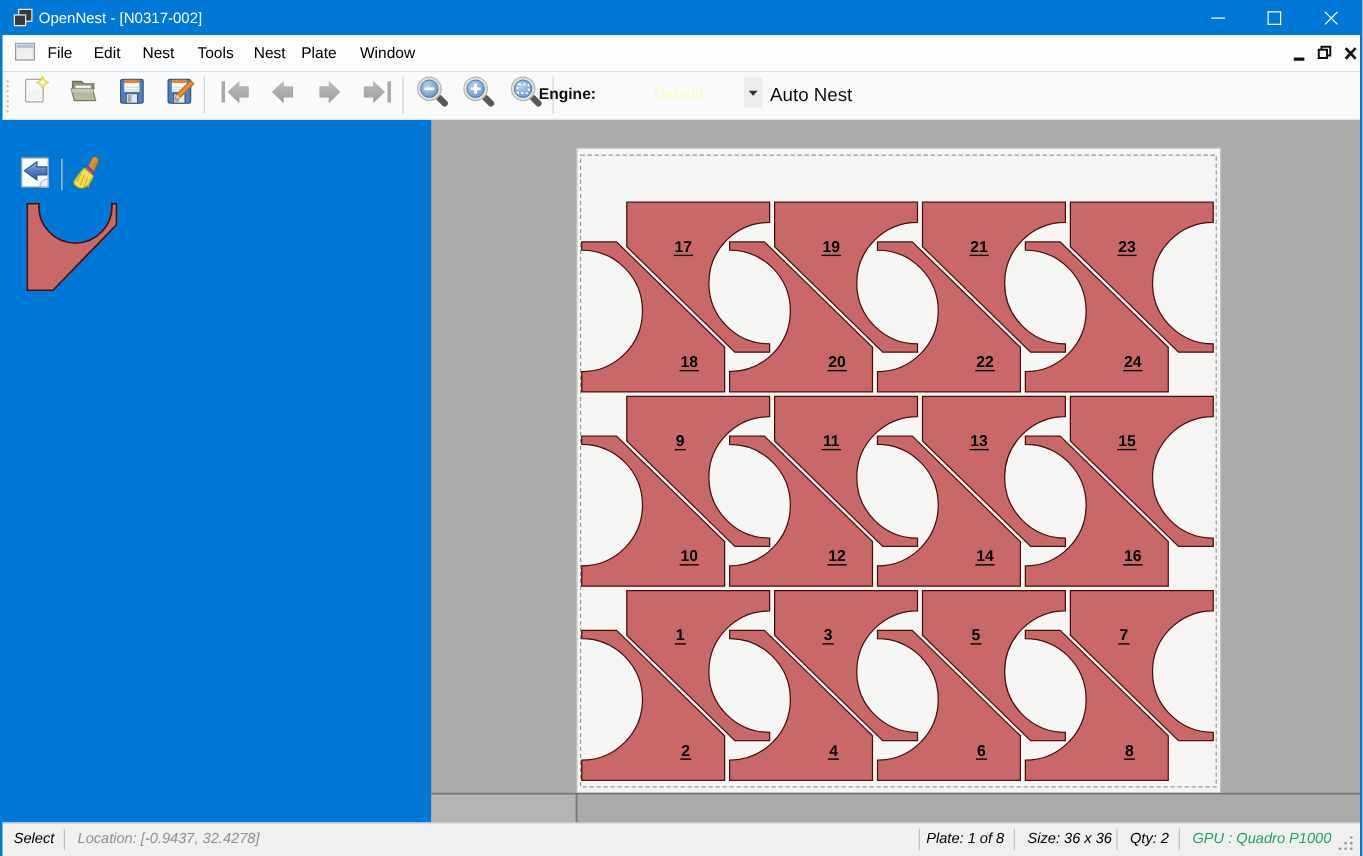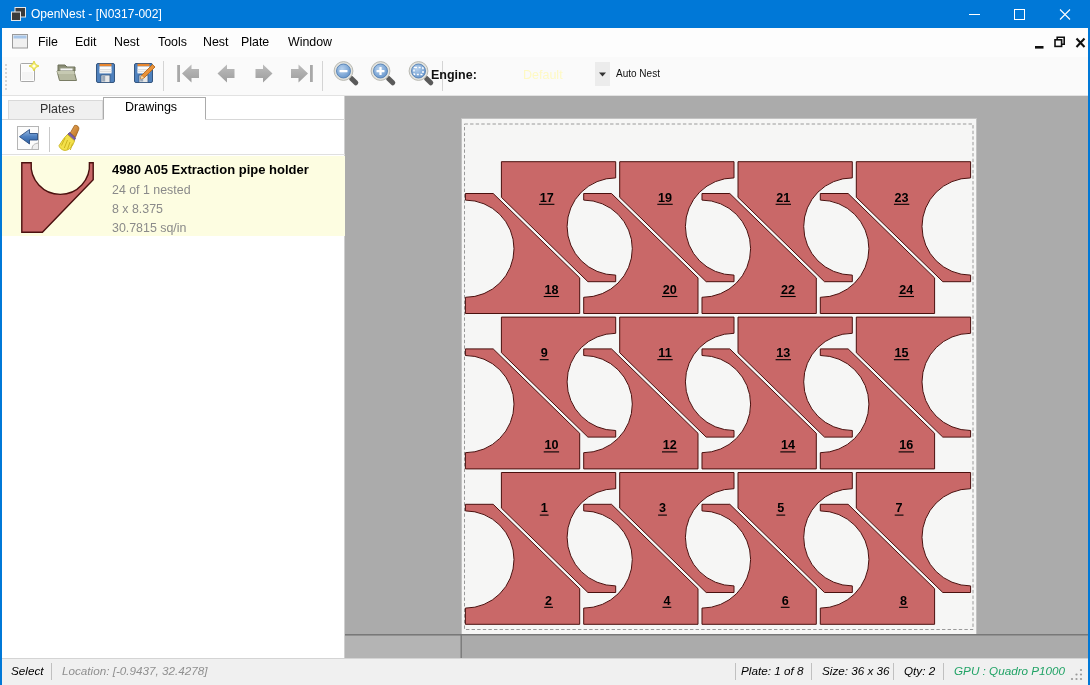--- a/index.html
+++ b/index.html
@@ -188,21 +188,21 @@
     </svg>
   <div class="abs tbsep" style="left:163px"></div>
   <div class="abs tbsep" style="left:322px"></div>
   <div class="abs tbsep" style="left:442px"></div>
   <span class="abs" style="left:431px;top:68px;font-size:12.5px;font-weight:bold;color:#111">Engine:</span>
   <span class="abs" style="left:523px;top:68px;font-size:12.5px;color:#fef9c3">Default</span>
   <div class="abs" style="left:595px;top:62px;width:15px;height:24px;background:#ececec"></div>
   <svg class="abs" style="left:597px;top:71px" width="12" height="8" xmlns="http://www.w3.org/2000/svg">
       <path d="M2 1.5 L9 1.5 L5.5 5.5 Z" fill="#333"></path>
     </svg>
-  <span class="abs" style="left:616px;top:68px;font-size:10px;color:#111">Auto Nest</span>
+  <span class="abs" style="left:616px;top:68px;font-size:15px;color:#111">Auto Nest</span>
   <div class="abs" id="canvas"></div>
   <svg class="abs" style="left:345px;top:96px" width="743" height="562" viewBox="0 0 743 562" xmlns="http://www.w3.org/2000/svg">
 <defs>
         <path id="pt" d="M0,0 L114.3,0 L114.3,16.2 A48.6,48.6 0 1 0 114.3,113.4 L114.3,120.0 L86.5,120.0 L0,35.6 Z" fill="#c96868" stroke="#4a100e" stroke-width="1" stroke-linejoin="miter"></path>
       </defs>
 <rect x="116.5" y="22.5" width="515" height="516" fill="#f6f6f5" stroke="#c2c2c2" stroke-width="1"></rect>
 <rect x="0" y="540" width="116" height="22" fill="#b4b4b4"></rect>
 <line x1="0" y1="538.8" x2="743" y2="538.8" stroke="#787878" stroke-width="1.4"></line>
 <line x1="116.2" y1="538.8" x2="116.2" y2="562" stroke="#787878" stroke-width="1.4"></line>
 <rect x="119.5" y="28" width="508.5" height="505.5" fill="none" stroke="#9a9a9a" stroke-width="1" stroke-dasharray="3.4,2.2"></rect>
@@ -274,34 +274,20 @@
         <text x="435.8" y="416.3" class="pn">5</text>
         <line x1="431.4" y1="419.1" x2="440.2" y2="419.1" class="pnl"></line>
         <text x="440.2" y="508.5" class="pn">6</text>
         <line x1="435.8" y1="511.3" x2="444.6" y2="511.3" class="pnl"></line>
         <text x="554.1" y="416.3" class="pn">7</text>
         <line x1="549.7" y1="419.1" x2="558.5" y2="419.1" class="pnl"></line>
         <text x="558.5" y="508.5" class="pn">8</text>
         <line x1="554.1" y1="511.3" x2="562.9" y2="511.3" class="pnl"></line>
       </g>
 </svg>
-  <div class="abs" id="leftpanel">
-    <div class="abs tab" style="left:6px;top:4px;width:95px;height:19px;background:#f0f0f0;border:1px solid #d9d9d9;border-bottom:none"></div>
-    <span class="abs tab" style="left:38px;top:6px;color:#333">Plates</span>
-    <div class="abs tab" style="left:101px;top:1px;width:103px;height:23px;background:#fff;border:1px solid #ababab;border-bottom:none"></div>
-    <span class="abs tab" style="left:123px;top:4px;color:#000">Drawings</span>
-    <div class="abs" style="left:0;top:23px;width:343px;height:1px;background:#d7d7d7"></div>
-    <div class="abs" style="left:102px;top:23px;width:101px;height:1px;background:#fff"></div>
-    <div class="abs" style="left:0;top:57.5px;width:343px;height:1px;background:#e0e0e0"></div>
-    <div class="abs" style="left:0;top:60px;width:343px;height:80px;background:#fdfde1"></div>
-    <div class="abs" style="left:110px;top:66px;font-size:13px;font-weight:bold;color:#000">4980 A05 Extraction pipe holder</div>
-    <div class="abs" style="left:110px;top:87px;font-size:12.4px;color:#8a8a8a">24 of 1 nested</div>
-    <div class="abs" style="left:110px;top:106px;font-size:12.4px;color:#8a8a8a">8 x 8.375</div>
-    <div class="abs" style="left:110px;top:125px;font-size:12.4px;color:#8a8a8a">30.7815 sq/in</div>
-  </div>
   <svg class="abs" style="left:16px;top:125px" width="24" height="26" viewBox="0 0 24 26" xmlns="http://www.w3.org/2000/svg">
 <rect x="1.5" y="1.5" width="21" height="23" fill="#fcfcfc" stroke="#b5b5b5"></rect>
 <path d="M22.5 24.5 H16 c0,-4 2,-6 6.5,-6.5 Z" fill="#efefef" stroke="#b5b5b5"></path>
 <defs>
         <linearGradient id="bl" x1="0" y1="0" x2="0" y2="1">
           <stop offset="0" stop-color="#9dbde4"></stop>
           <stop offset="0.5" stop-color="#4d7fc0"></stop>
           <stop offset="1" stop-color="#2d5e9e"></stop>
         </linearGradient>
       </defs>

